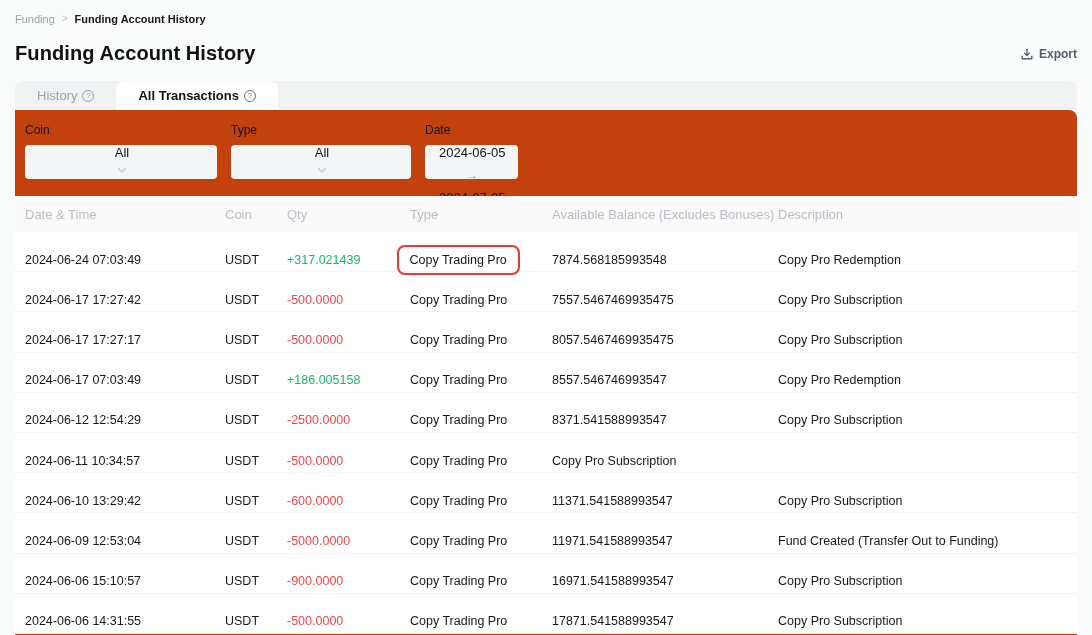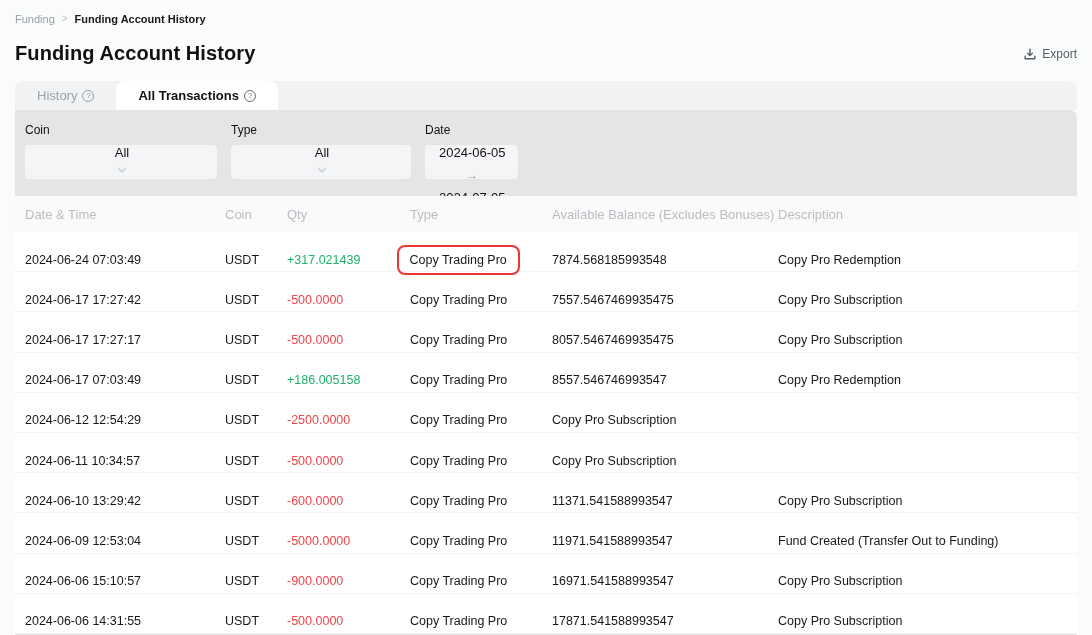--- a/index.html
+++ b/index.html
@@ -13,33 +13,33 @@
 
   
   .breadcrumb { padding-top: 13px; font-size: 11px; display: flex; align-items: flex-start; gap: 7px; }
   .crumb-parent { color: #9ba0a8; cursor: pointer; }
   .crumb-sep { color: #b8bcc3; font-size: 10px; }
   .crumb-current { color: #17181c; font-weight: 600; }
 
   
   .title-row { display: flex; justify-content: space-between; align-items: center; margin-top: 17px; }
   .page-title { font-size: 20px; font-weight: 700; color: #101114; letter-spacing: .1px; }
-  .export-btn { display: flex; align-items: flex-start; gap: 5px; font-size: 12px; font-weight: 400; color: #565d69; cursor: pointer; }
+  .export-btn { display: flex; align-items: flex-start; gap: 5px; font-size: 12px; font-weight: 700; color: #565d69; cursor: pointer; }
   .export-btn svg { display: block; }
 
   
   .tabstrip { margin-top: 16px; display: flex; background: #f1f2f4; border-radius: 8px 8px 0 0; height: 29px; }
   .tab { display: flex; align-items: center; justify-content: center; gap: 5px; padding: 0 22px; font-size: 13px; color: #9ca1a9; cursor: pointer; border-radius: 8px 8px 0 0; }
   .tab.active { background: #ffffff; color: #121317; font-weight: 700; }
   .help-icon { width: 12px; height: 12px; border: 1px solid #9ca1a9; border-radius: 50%; display: inline-flex; align-items: center; justify-content: center; font-size: 8px; line-height: 1; color: #9ca1a9; font-weight: 400; }
   .help-icon::after { content: "?"; }
   .tab.active .help-icon { border-color: #6a6f78; color: #6a6f78; }
 
   
-  .panel { background: #e5e5e5; flex: 1; border-radius: 0 8px 0 0; display: flex; flex-direction: column; justify-content: space-between; }
+  .panel { background: #c2410c; flex: 1; border-radius: 0 8px 0 0; display: flex; flex-direction: column; justify-content: space-between; }
 
   
   .filters { display: flex; gap: 14px; padding: 13px 10px 17px 10px; }
   .filter-label { font-size: 12px; color: #121317; margin-bottom: 8px; font-weight: 400; }
   .select {
     height: 34px; background: #f4f5f7; border-radius: 4px; display: flex; align-items: center;
     justify-content: space-between; padding: 0 12px 0 14px; font-size: 13px; color: #121317; cursor: pointer; flex-direction: column;
   }
   .w-coin { width: 192px; }
   .w-type { width: 180px; }
@@ -182,20 +182,21 @@
     <div class="cell c-type"><span class="type-text">Copy Trading Pro</span></div>
     <div class="cell c-bal">8557.546746993547</div>
     <div class="cell c-desc">Copy Pro Redemption</div>
   </div>
 
   <div class="trow">
     <div class="cell c-date">2024-06-12 12:54:29</div>
     <div class="cell c-coin">USDT</div>
     <div class="cell c-qty" style="color: rgb(239, 69, 74);">-2500.0000</div>
     <div class="cell c-type"><span class="type-text">Copy Trading Pro</span></div>
+    <div class="cell c-bal">8371.541588993547</div>
     <div class="cell c-desc">Copy Pro Subscription</div>
   </div>
 
   <div class="trow">
     <div class="cell c-date">2024-06-11 10:34:57</div>
     <div class="cell c-coin">USDT</div>
     <div class="cell c-qty" style="color: rgb(239, 69, 74);">-500.0000</div>
     <div class="cell c-type"><span class="type-text">Copy Trading Pro</span></div>
     <div class="cell c-desc">Copy Pro Subscription</div>
   </div>

